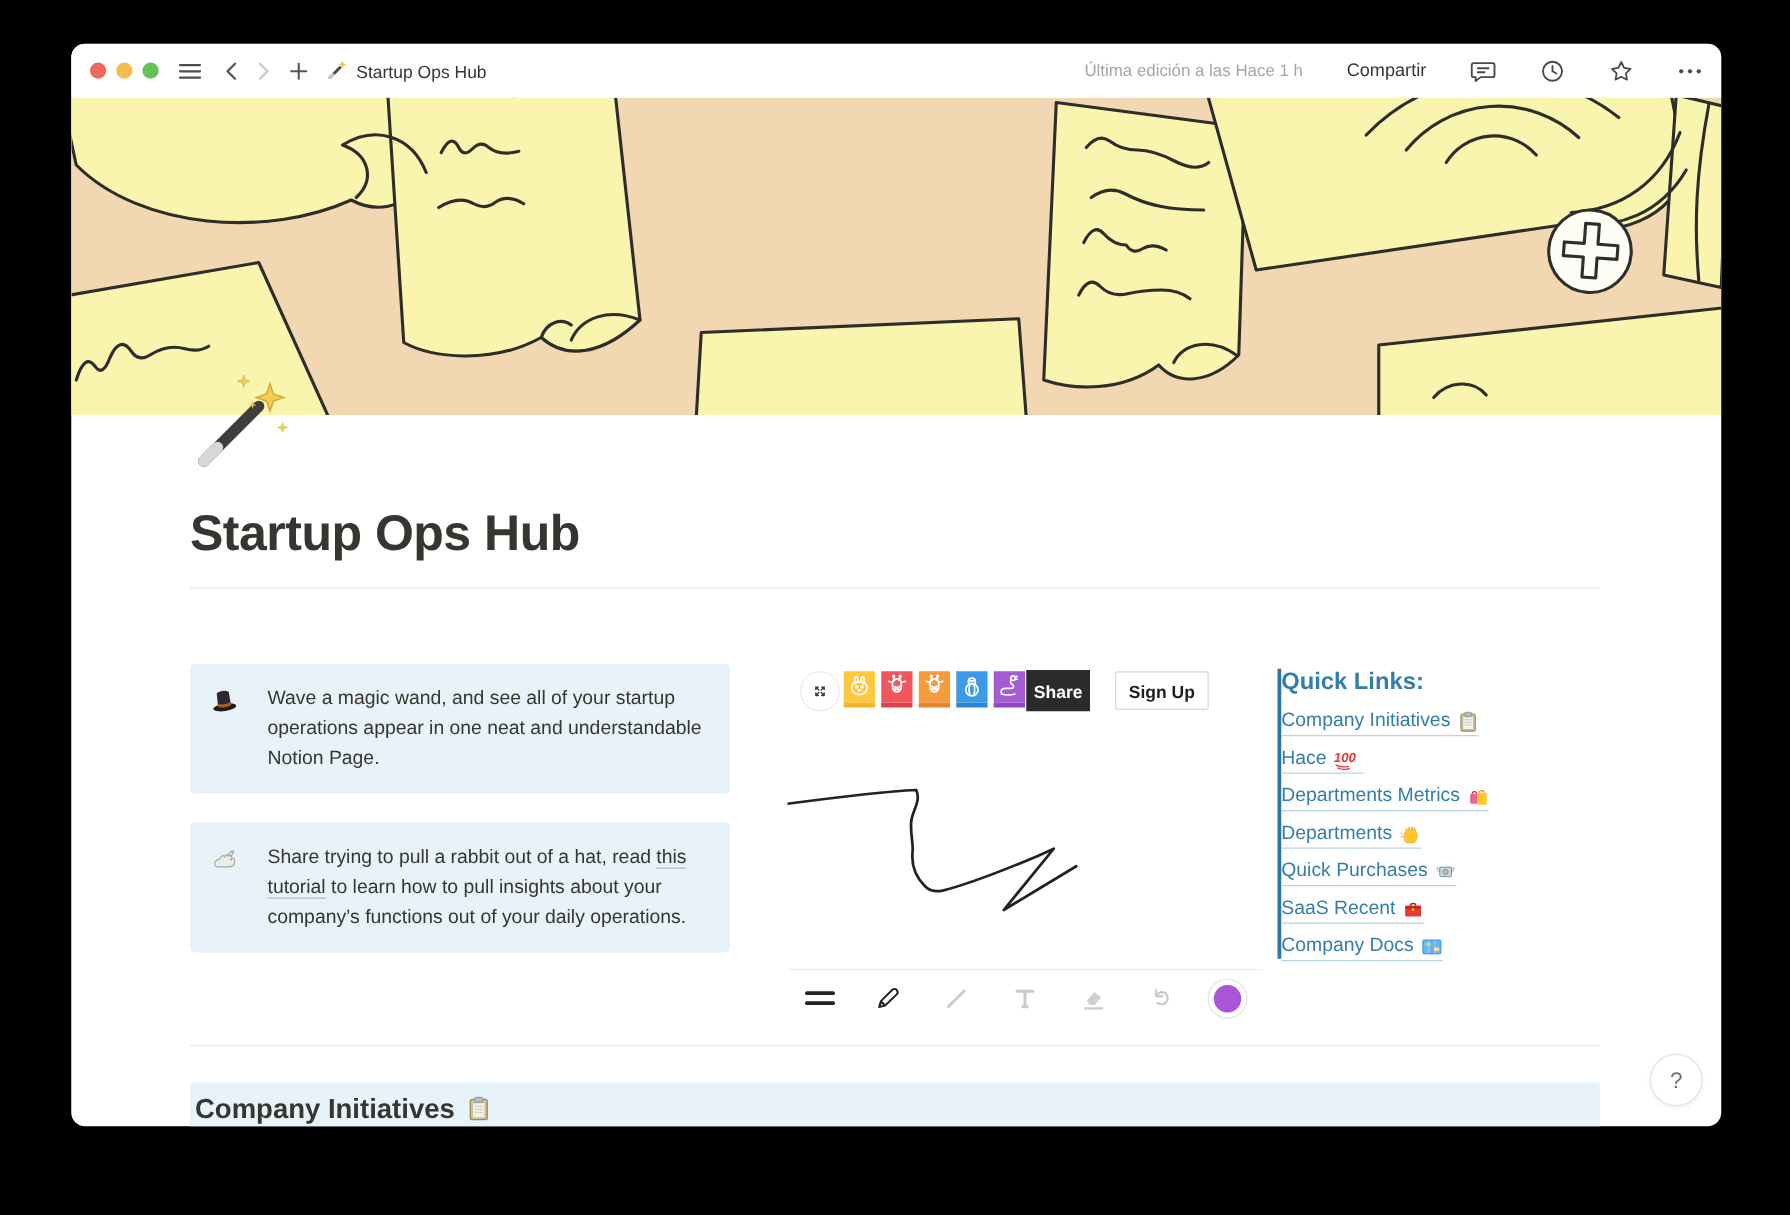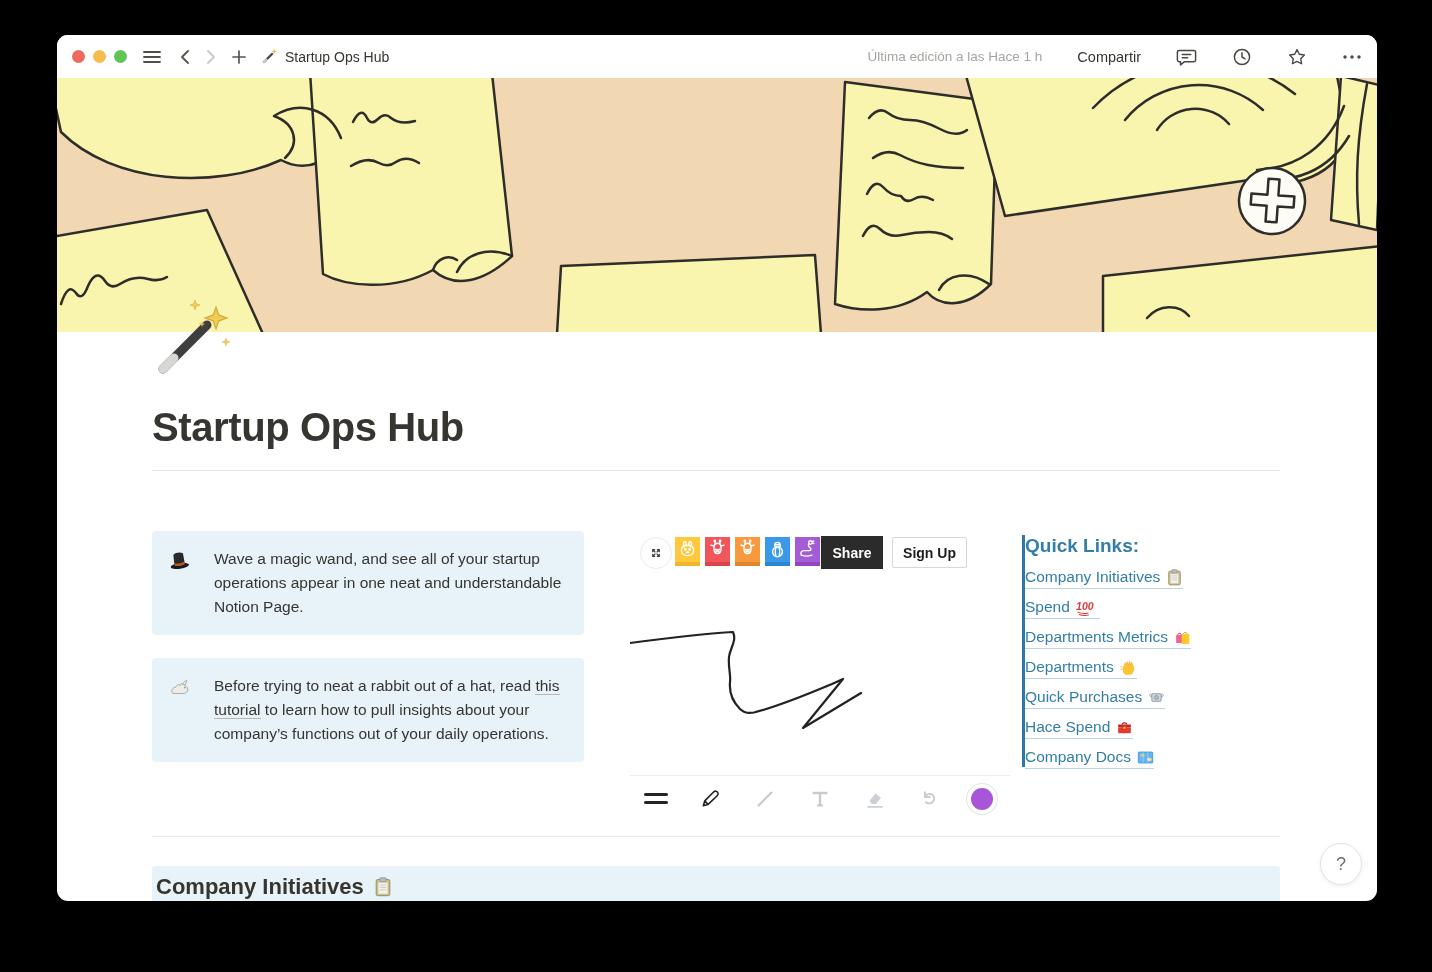--- a/index.html
+++ b/index.html
@@ -40,21 +40,21 @@
   .wb-full{position:absolute;left:10px;top:2px;width:30px;height:30px;border:1px solid #ebebeb;
     border-radius:50%;background:#fff;display:flex;align-items:center;justify-content:center;cursor:pointer;}
   .avatar{position:absolute;top:2px;width:25px;height:29px;}
   .avatar .abody{height:25px;display:flex;align-items:center;justify-content:center;}
   .avatar .astrip{height:4px;}
   .av1 .abody{background:#FFC83D;} .av1 .astrip{background:#F2B52B;}
   .av2 .abody{background:#F0565B;} .av2 .astrip{background:#DB4348;}
   .av3 .abody{background:#F79A3E;} .av3 .astrip{background:#E4842B;}
   .av4 .abody{background:#3B99E8;} .av4 .astrip{background:#2A85D4;}
   .av5 .abody{background:#A45BD6;} .av5 .astrip{background:#9146C2;}
-  .wb-share{position:absolute;left:191px;top:1px;width:62px;height:33px;background:#2b2b2b;color:#fff;
+  .wb-share{position:absolute;left:191px;top:1px;width:51px;height:33px;background:#2b2b2b;color:#fff;
     font-size:14px;font-weight:700;border:none;cursor:pointer;}
   .wb-signup{position:absolute;left:262px;top:2px;width:75px;height:31px;background:#fff;color:#1d1d1d;
     font-size:14px;font-weight:700;border:1px solid #d8d8d8;border-radius:2px;cursor:pointer;}
   .wb-canvas{position:absolute;inset:0;z-index:1;}
   .wb-toolbar{position:absolute;left:0;right:0;top:240px;height:45px;border-top:1px solid #ededed;
     display:flex;align-items:center;justify-content:space-between;padding:0 12px;z-index:2;}
   .tool{display:flex;align-items:center;justify-content:center;width:28px;height:28px;cursor:pointer;}
   .thick{flex-direction:column;gap:5px;}
   .thick i{display:block;width:24px;height:3px;background:#232323;border-radius:2px;}
   .colordot{width:22px;height:22px;border-radius:50%;background:#a855d8;
@@ -246,21 +246,21 @@
         <span class="cicon">
           <svg width="22" height="22" viewBox="0 0 20 20">
             <g fill="#ecece8" stroke="#a9a9a3" stroke-width=".9" stroke-linejoin="round">
               <path d="M13.2,8.2 C14,5.2 16,3.8 17.2,4.4 C16.7,6 15.6,7.6 15.2,8.7 Z"></path>
               <path d="M4,15.6 C2.5,13 4,10.5 7,10.2 C8,7.5 10,7 10.8,8.8 C11.2,6.6 12.6,6.3 13.2,8.2 C13.6,6.9 15,7 15.2,8.7 C17.5,9.4 18.5,11.5 17.8,13.5 C17.2,15.2 15.5,15.9 13.5,15.9 L5.5,15.9 Z"></path>
               <circle cx="15.3" cy="10.6" r=".55" fill="#555" stroke="none"></circle>
             </g>
           </svg>
         </span>
         <div class="ctext">
-          <span>Before trying to neat a rabbit out of a hat, read </span><span class="inline-link">this tutorial</span><span> to learn how to pull insights about your company’s functions out of your daily operations.</span>
+          <span>Share trying to pull a rabbit out of a hat, read </span><span class="inline-link">this tutorial</span><span> to learn how to pull insights about your company’s functions out of your daily operations.</span>
         </div>
       </div>
     </div>
 
     <div class="col2">
       <div class="wb">
         <svg class="wb-canvas" width="380" height="285" viewBox="0 0 380 285">
           <path d="M0,108 C38,103 82,98 103,97 C107,106 100,113 99,122 C98,132 101,140 100,147 C99,158 103,167 110,174 C114,178 119,178.5 124,177.5 C150,171 183,157 202,149 L213,144 L173,193 L231,158" fill="none" stroke="#222" stroke-width="2.2" stroke-linecap="round" stroke-linejoin="round"></path>
         </svg>
         <div class="wb-header">
@@ -375,21 +375,21 @@
         <div class="qlink">
           <a>
               <span>Company Initiatives</span>
               <svg class="qicon">
                 <use href="#sym-clipboard"></use>
               </svg>
             </a>
         </div>
         <div class="qlink">
           <a>
-              <span>Spend</span>
+              <span>Hace</span>
             <svg class="qicon wide" viewBox="0 0 26 17">
               <text x="0" y="11" font-family="Liberation Sans, sans-serif" font-size="11.5" font-weight="bold" font-style="italic" fill="#e23a3a">100</text>
               <path d="M2,13.5 q5,2.5 11,1 M3.5,16 q5,2 10,.6" stroke="#e23a3a" stroke-width="1.1" fill="none" stroke-linecap="round"></path>
             </svg>
             </a>
         </div>
         <div class="qlink">
           <a>
               <span>Departments Metrics</span>
             <svg class="qicon" viewBox="0 0 20 20">
@@ -414,21 +414,21 @@
               <span>Quick Purchases</span>
             <svg class="qicon" viewBox="0 0 20 20">
               <path d="M4.5,6.5 C1,4 1,10 4.5,9.5 Z M15.5,6.5 C19,4 19,10 15.5,9.5 Z" fill="#eceff1" stroke="#90a4ae" stroke-width=".8"></path>
               <rect x="4.5" y="5.5" width="11" height="9" rx="1" fill="#cfd8dc" stroke="#78909c" stroke-width=".9"></rect>
               <circle cx="10" cy="10" r="2.4" fill="#b0bec5" stroke="#78909c" stroke-width=".8"></circle>
             </svg>
             </a>
         </div>
         <div class="qlink">
           <a>
-              <span>Hace Spend</span>
+              <span>SaaS Recent</span>
             <svg class="qicon" viewBox="0 0 20 20">
               <path d="M7.5,6.5 C7.5,3.8 12.5,3.8 12.5,6.5" fill="none" stroke="#b71c1c" stroke-width="1.4"></path>
               <rect x="2.5" y="6.5" width="15" height="3.2" fill="#c62828"></rect>
               <rect x="2.5" y="9.7" width="15" height="7" rx="1" fill="#e53935"></rect>
               <rect x="8.3" y="8.6" width="3.4" height="3.4" rx=".5" fill="#ffb300" stroke="#b71c1c" stroke-width=".6"></rect>
             </svg>
             </a>
         </div>
         <div class="qlink">
           <a>

